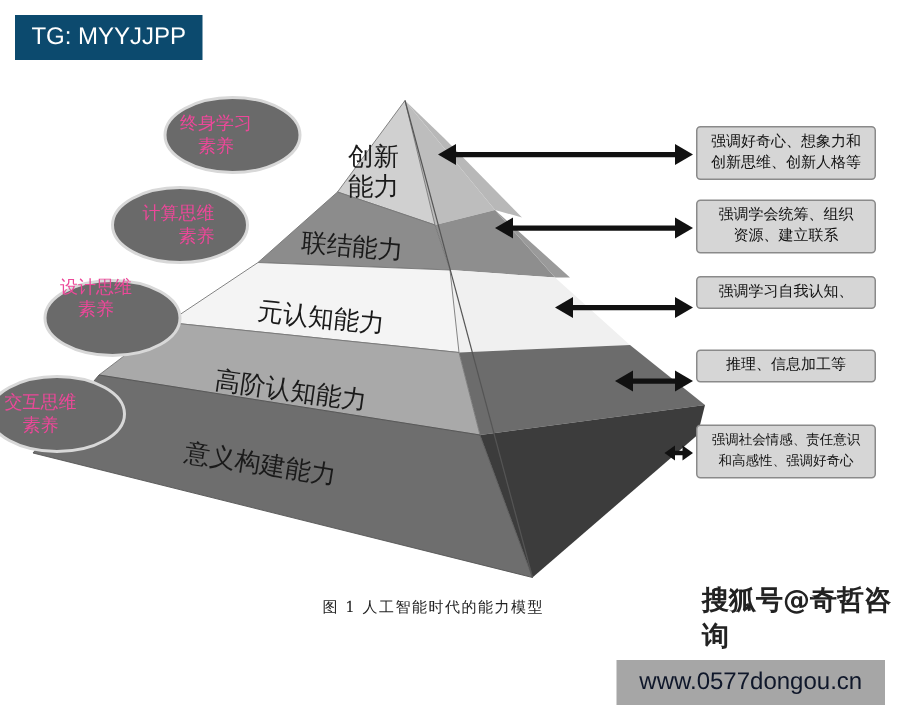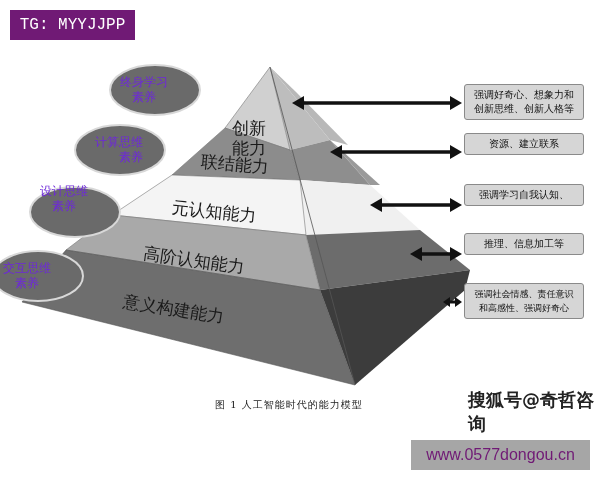--- a/index.html
+++ b/index.html
@@ -1,29 +1,29 @@
 <!DOCTYPE html>
 <html><head>
 <meta charset="utf-8">
 <style>
   html, body { margin: 0; padding: 0; background: #ffffff; }
   body { width: 600px; height: 480px; position: relative; overflow: hidden; font-family: "DejaVu Sans", sans-serif; }
   .watermark-tl {
     position: absolute; left: 10px; top: 10px; width: 125px; height: 30px;
-    background: #701a75; color: #ffffff; font-family: Liberation Mono, monospace;
+    background: #0c4a6e; color: #ffffff; font-family: Liberation Sans, sans-serif;
     font-size: 16px; line-height: 30px; text-align: center;
   }
   .watermark-br {
     position: absolute; left: 411px; top: 440px; width: 179px; height: 30px;
-    background: #a6a6a6; color: #701a75; font-family: "Liberation Sans", sans-serif;
+    background: #a6a6a6; color: #0f172a; font-family: "Liberation Sans", sans-serif;
     font-size: 16px; line-height: 30px; text-align: center;
   }
   svg.diagram { position: absolute; left: 0; top: 0; }
   .ellipse-label {
-    position: absolute; color: #6d28d9; font-size: 12px; line-height: 15px; text-align: center;
+    position: absolute; color: #ec4899; font-size: 12px; line-height: 15px; text-align: center;
     width: 68px;
   }
   .desc-box {
     position: absolute; width: 120px; background: #d6d6d6; border: 1.5px solid #8a8a8a;
     border-radius: 3px; font-size: 10px; line-height: 14px; text-align: center; color: #111;
     padding: 3px 2px; box-sizing: border-box;
   }
   .layer-label { position: absolute; color: #1a1a1a; font-size: 17px; white-space: nowrap; transform-origin: left top; }
   .caption { position: absolute; left: 215px; top: 398px; font-size: 10px; color: #222; font-family: "DejaVu Serif", serif; letter-spacing: 1px; }
   .sohu { position: absolute; left: 468px; top: 388px; font-size: 18px; color: #222; font-weight: bold; }
@@ -105,34 +105,35 @@
 </div>
 <div class="ellipse-label" style="left:30px;top:184px;">
   <div>设计思维</div>
   <div>素养</div>
 </div>
 <div class="ellipse-label" style="left:-7px;top:261px;">
   <div>交互思维</div>
   <div>素养</div>
 </div>
 
-<div class="layer-label" style="left:232px;top:95px;line-height:20px;text-align:left;margin-top:23px;">
+<div class="layer-label" style="left:232px;top:95px;line-height:20px;text-align:left;">
   <div>创新</div>
   <div>能力</div>
 </div>
 <div class="layer-label" style="left:202px;top:150px;transform:rotate(5deg);">联结能力</div>
 <div class="layer-label" style="left:173px;top:196px;transform:rotate(6deg);">元认知能力</div>
 <div class="layer-label" style="left:145px;top:242px;transform:rotate(8deg);">高阶认知能力</div>
 <div class="layer-label" style="left:125px;top:290px;transform:rotate(9deg);">意义构建能力</div>
 
 <div class="desc-box" style="left:464px;top:84px;">
   <div>强调好奇心、想象力和</div>
   <div>创新思维、创新人格等</div>
 </div>
 <div class="desc-box" style="left:464px;top:133px;">
+  <div>强调学会统筹、组织</div>
   <div>资源、建立联系</div>
 </div>
 <div class="desc-box" style="left:464px;top:184px;">
   <div>强调学习自我认知、</div>
 </div>
 <div class="desc-box" style="left:464px;top:233px;">
   <div>推理、信息加工等</div>
 </div>
 <div class="desc-box" style="left:464px;top:283px;font-size:9px;">
   <div>强调社会情感、责任意识</div>

